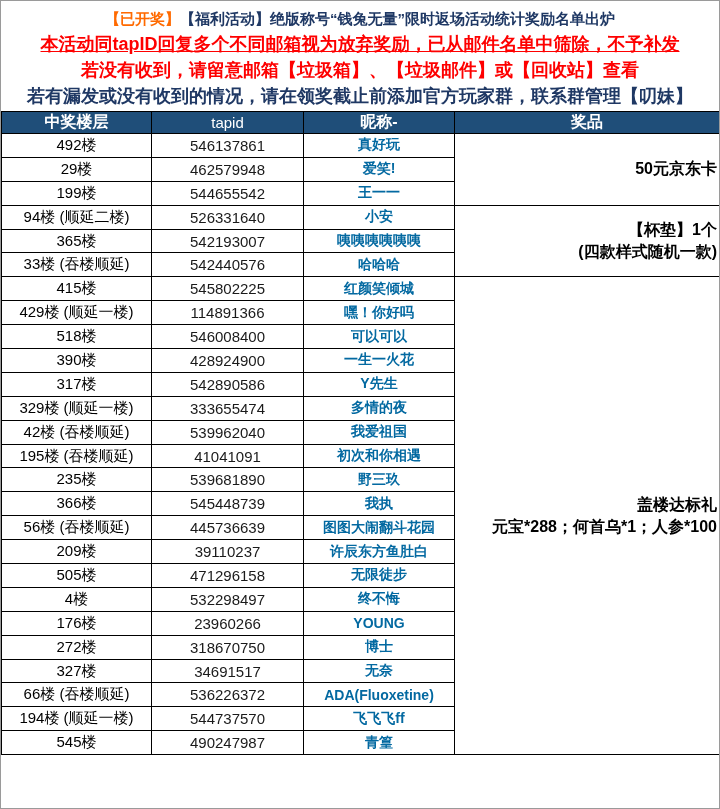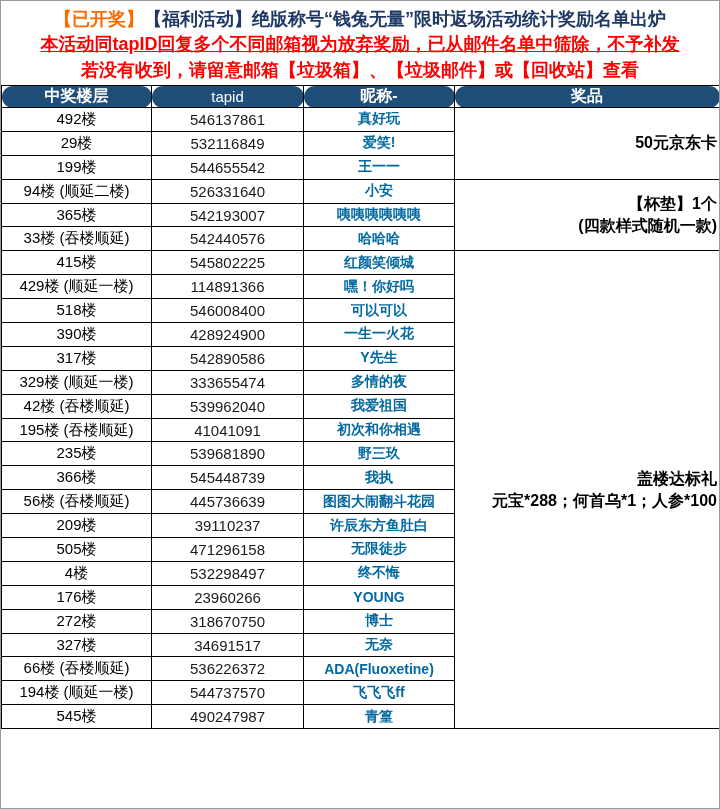--- a/index.html
+++ b/index.html
@@ -5,21 +5,21 @@
   html,body{margin:0;padding:0;background:#fff;}
   .page{
     width:718px;height:807px;
     border:1px solid #9a9a9a;
     font-family:"Liberation Sans","DejaVu Sans",sans-serif;
     overflow:hidden;background:#fff;
   }
   
   .announce{padding-top:6px;text-align:center;}
   .announce .ln{font-weight:bold;white-space:nowrap;}
-  .ln1{font-size:18px;line-height:24px;}
+  .ln1{font-size:15px;line-height:24px;}
   .ln2,.ln3,.ln4,.ln5,.ln6{font-size:18px;line-height:26px;}
   .c-orange{color:#ff6a00;}
   .c-navy{color:#1f3864;}
   .c-red{color:#fe0000;}
   .u{text-decoration:underline;}
   
   table.prize{
     width:718px;border-collapse:collapse;table-layout:fixed;
     margin-top:2px;
   }
@@ -28,41 +28,42 @@
   table.prize col.c3{width:151px;}
   table.prize col.c4{width:265px;}
   table.prize th, table.prize td{
     border:1px solid #000;
     text-align:center;vertical-align:middle;
     padding:0 2px;overflow:hidden;white-space:nowrap;
     box-sizing:border-box;
   }
   table.prize thead th{
     background:#1f4e79;color:#fff;height:18px;
-    font-size:16px;font-weight:bold;border-radius:11px;
+    font-size:16px;font-weight:bold;
   }
   table.prize thead th.th-tapid{font-weight:normal;font-size:15px;}
   table.prize tbody tr{height:23.9px;}
   td.floor{font-size:15px;color:#000;}
   td.tapid{font-size:15px;color:#1a1a1a;}
   td.nick{font-size:14px;font-weight:bold;color:#0369a1;}
   td.prize-cell{font-size:16px;font-weight:bold;color:#000;line-height:22px;}
   td.prize-cell div{white-space:nowrap;text-align:right;}
 </style>
 </head>
 <body>
 
 <div class="page">
 
   <div class="announce">
     <div class="ln ln1">
       <span class="c-orange">【已开奖】</span><span class="c-navy">【福利活动】绝版称号“钱兔无量”限时返场活动统计奖励名单出炉</span>
     </div>
     <div class="ln ln4 c-red u">本活动同tapID回复多个不同邮箱视为放弃奖励，已从邮件名单中筛除，不予补发</div>
     <div class="ln ln3 c-red">若没有收到，请留意邮箱【垃圾箱】、【垃圾邮件】或【回收站】查看</div>
+    <div class="ln ln5 c-navy">若有漏发或没有收到的情况，请在领奖截止前添加官方玩家群，联系群管理【叨妹】</div>
   </div>
 
   <table class="prize">
     <colgroup>
         <col class="c1">
         <col class="c2">
         <col class="c3">
         <col class="c4">
       </colgroup>
     <thead>
@@ -77,21 +78,21 @@
         <tr>
           <td class="floor">492楼</td>
           <td class="tapid">546137861</td>
           <td class="nick">真好玩</td>
           <td class="prize-cell" rowspan="3">
             <div>50元京东卡</div>
           </td>
         </tr>
         <tr>
           <td class="floor">29楼</td>
-          <td class="tapid">532116849</td>
+          <td class="tapid">462579948</td>
           <td class="nick">爱笑!</td>
         </tr>
         <tr>
           <td class="floor">199楼</td>
           <td class="tapid">544655542</td>
           <td class="nick">王一一</td>
         </tr>
         <tr>
           <td class="floor">94楼 (顺延二楼)</td>
           <td class="tapid">526331640</td>

